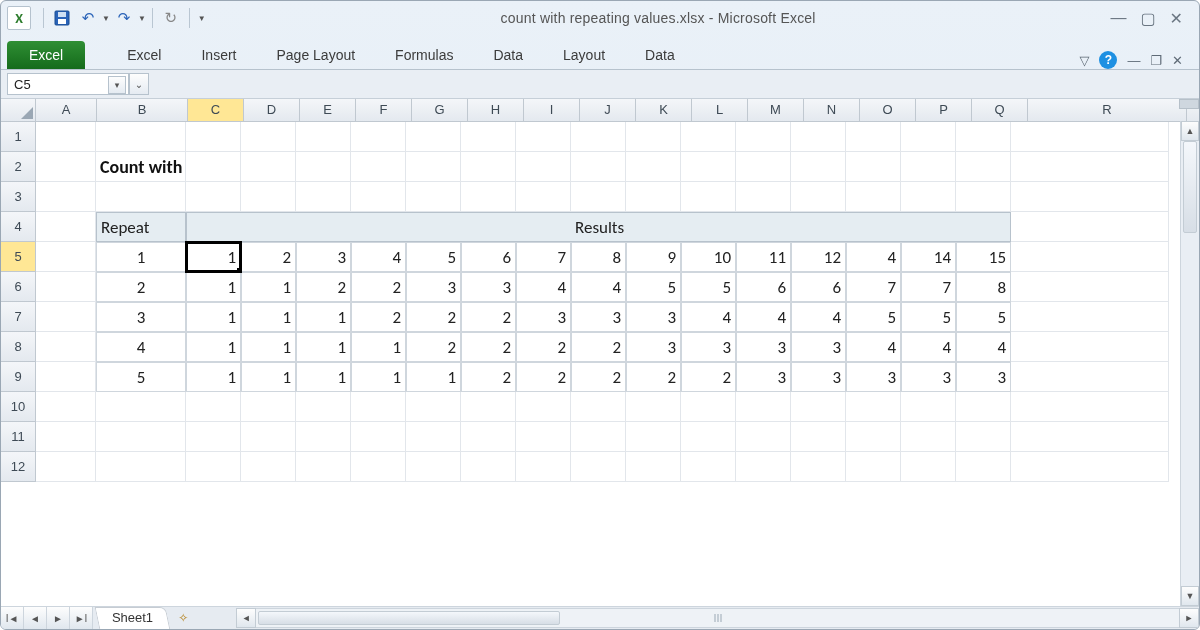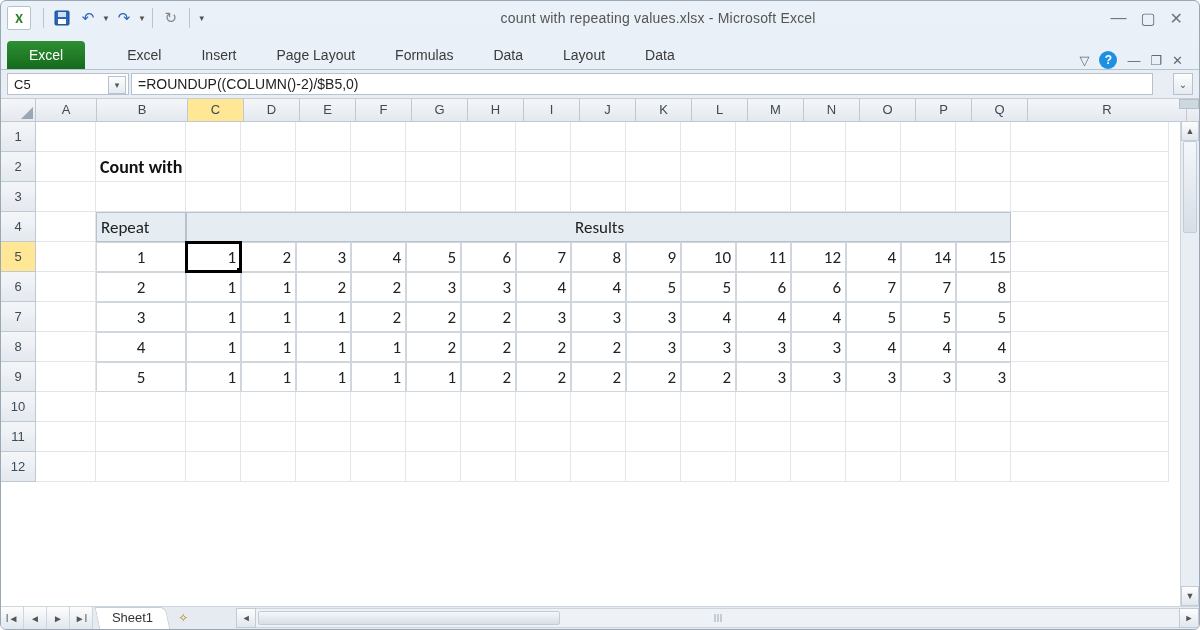--- a/index.html
+++ b/index.html
@@ -118,23 +118,20 @@
       <span>―</span>
       <span>❐</span>
       <span>✕</span>
     </div>
   </div>
 
   <div class="formula-row">
     <div class="name-box">
       <span>C5</span>
       <div class="dd">▾</div>
-    </div>
-    <div class="formula-input">
-      <span>=ROUNDUP((COLUMN()-2)/$B5,0)</span>
     </div>
     <div class="fbar-exp">⌄</div>
   </div>
 
   <div class="grid-wrap">
     <div class="vsplit"></div>
     <div class="col-headers">
       <div class="corner"></div>
 
     <div class="ch" style="width: 60px;">A</div>

